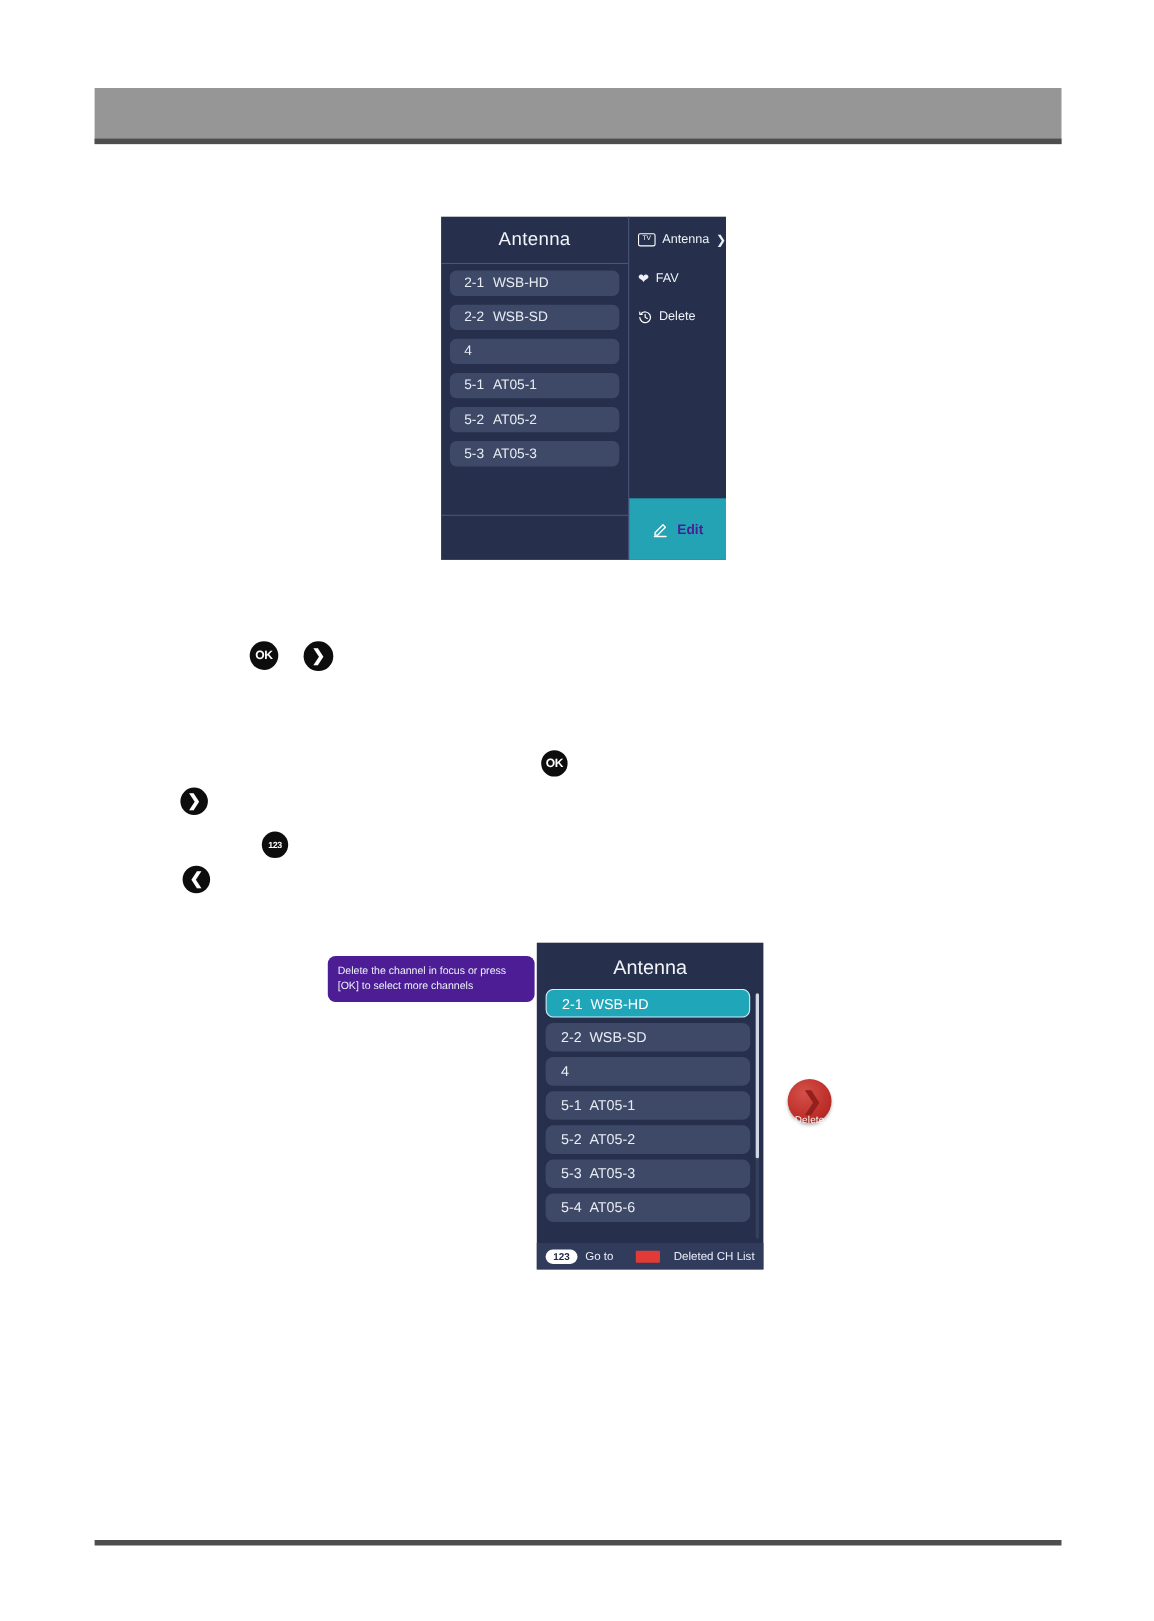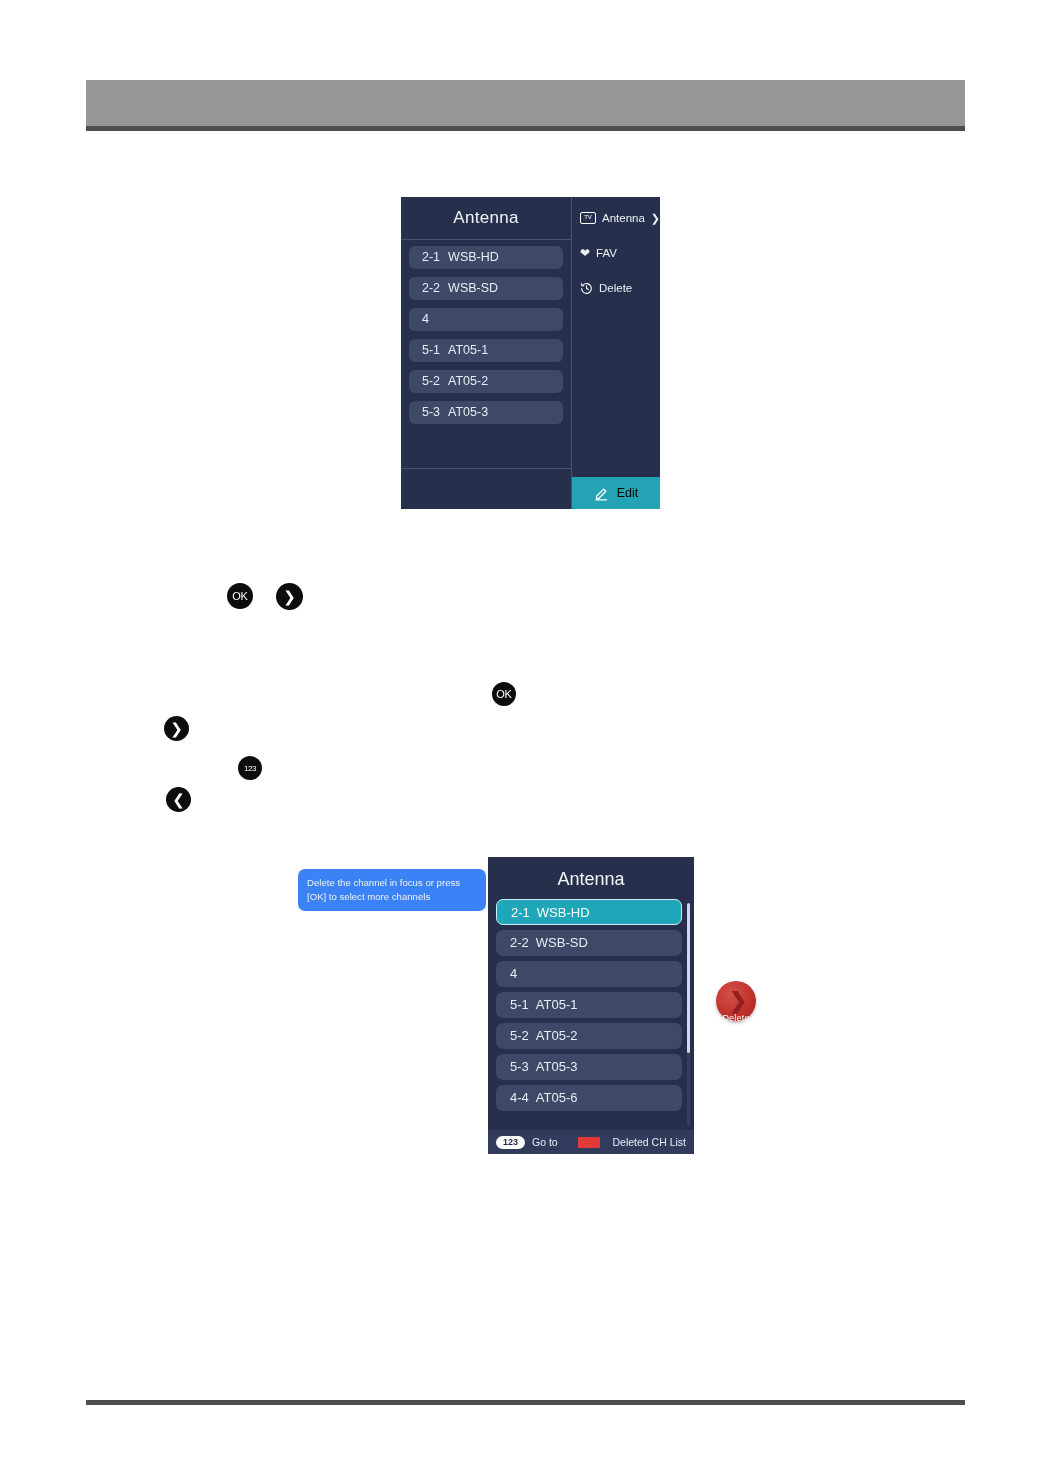--- a/index.html
+++ b/index.html
@@ -99,28 +99,29 @@
     align-items: center;
     gap: 6px;
     height: 18px;
     margin-bottom: 17px;
     padding-left: 8px;
     font-size: 11.5px;
     color: #eef1f7;
     white-space: nowrap;
   }
   #fig1 .edit-btn {
-    height: 32px;
+    height: 56px;
     background: #23a3b4;
     display: flex;
     align-items: center;
     justify-content: center;
     gap: 8px;
     font-size: 12.5px;
-    color: #000000;
+    color: #4c1d95;
+    font-weight: bold;
   }
 
   
   .tv-badge {
     width: 14px; height: 10px;
     border: 1.3px solid #ffffff;
     border-radius: 2px;
     font-size: 6px;
     line-height: 8px;
     text-align: center;
@@ -217,21 +218,21 @@
   }
   #fig2 .bottom-bar .deleted-label { margin-left: 5px; text-align: center; }
 
   
   #tooltip {
     position: absolute;
     left: 298px;
     top: 869px;
     width: 170px;
     padding: 7px 9px;
-    background: #3b82f6;
+    background: #4c1d95;
     border-radius: 7px;
     color: #eef1f7;
     font-size: 9.6px;
     line-height: 14px;
   }
 
   
   #delete-btn {
     position: absolute;
     left: 716px;
@@ -264,21 +265,21 @@
 
   
   .key-icon {
     position: absolute;
     border-radius: 50%;
     background: #0d0d0d;
     color: #ffffff;
     display: flex;
     align-items: center;
     justify-content: center;
-    font-weight: normal;
+    font-weight: bold;
   }
   .key-ok { font-size: 11px; letter-spacing: -.3px; }
   .key-chev { font-size: 15px; line-height: 1; }
   .key-123 { font-size: 8px; letter-spacing: -.4px; }
 
   #icon-ok-1   { left: 227px; top: 583px; width: 26px; height: 26px; }
   #icon-next-1 { left: 276px; top: 583px; width: 27px; height: 27px; }
   #icon-ok-2   { left: 492px; top: 682px; width: 24px; height: 24px; }
   #icon-next-2 { left: 164px; top: 716px; width: 25px; height: 25px; }
   #icon-123    { left: 238px; top: 756px; width: 24px; height: 24px; }
@@ -384,21 +385,21 @@
     <div class="ch-item">
       <span class="num">5-1</span><span>AT05-1</span>
     </div>
     <div class="ch-item">
       <span class="num">5-2</span><span>AT05-2</span>
     </div>
     <div class="ch-item">
       <span class="num">5-3</span><span>AT05-3</span>
     </div>
     <div class="ch-item">
-      <span class="num">4-4</span><span>AT05-6</span>
+      <span class="num">5-4</span><span>AT05-6</span>
     </div>
 
     <div class="scrollbar-track">
       <div class="scrollbar-thumb"></div>
     </div>
   </div>
 
   <div class="bottom-bar">
     <span class="pill-123">123</span>
     <span>Go to</span>

